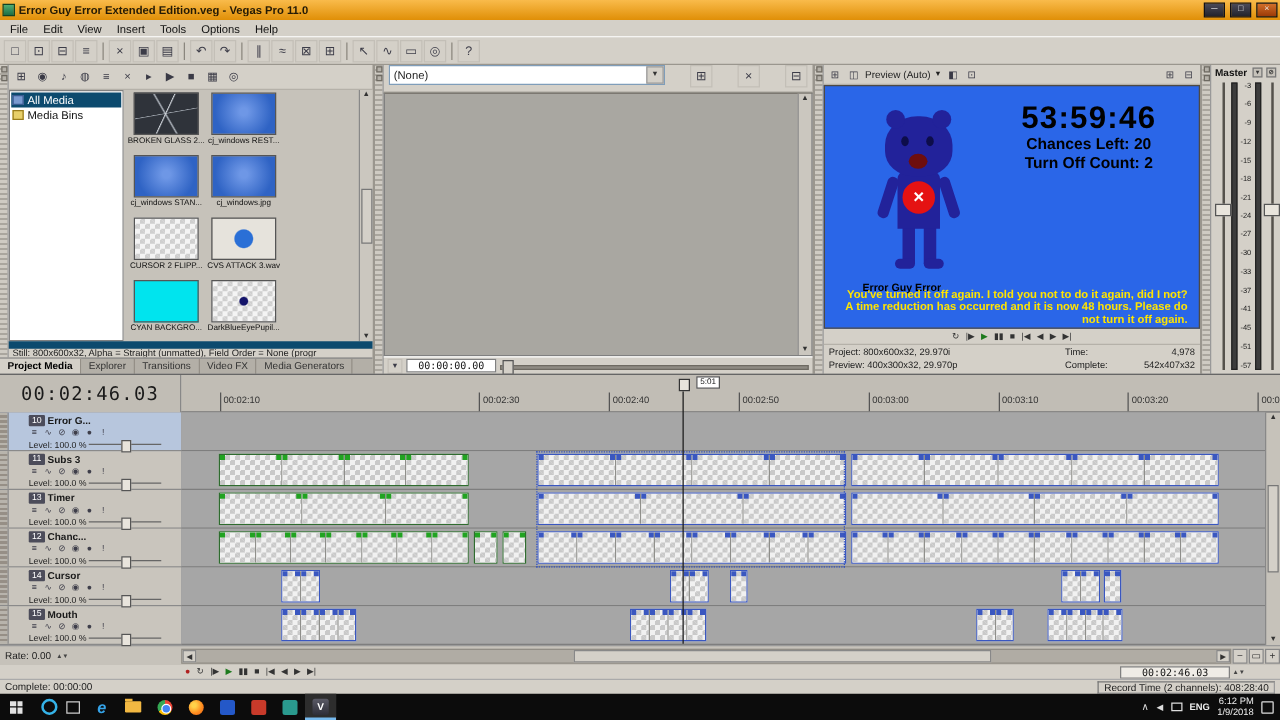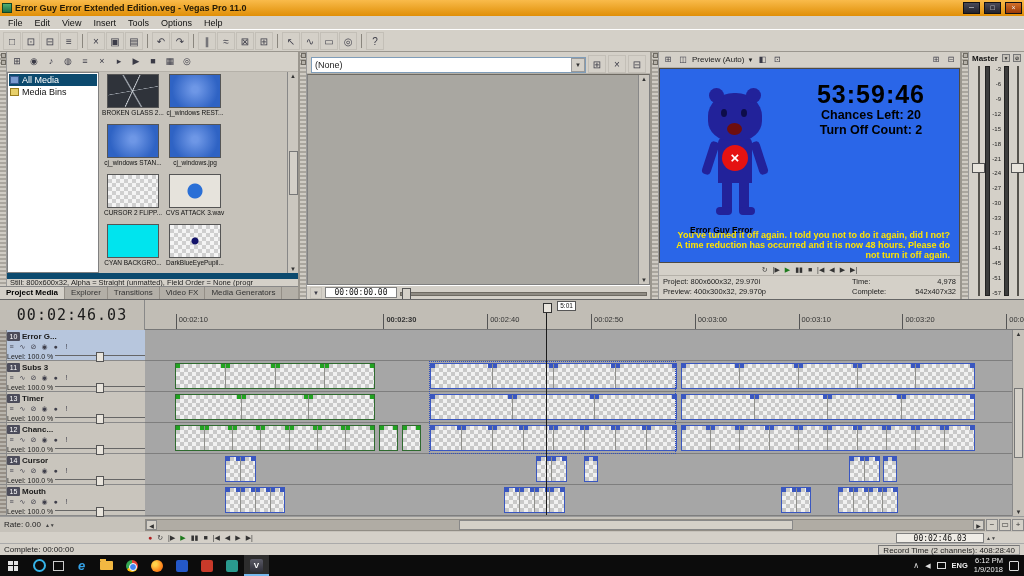--- a/index.html
+++ b/index.html
@@ -52,21 +52,21 @@
 .th-checker-dot{background-image:radial-gradient(circle at 50% 50%,#14146a 0 3px,transparent 4px),linear-gradient(45deg,#cfcfcf 25%,transparent 25%,transparent 75%,#cfcfcf 75%),linear-gradient(45deg,#cfcfcf 25%,transparent 25%,transparent 75%,#cfcfcf 75%);background-color:#f4f4f4;background-size:auto,8px 8px,8px 8px;background-position:0 0,0 0,4px 4px}
 .m-scroll{width:11px;background:#cbc7bf;border-left:1px solid #888;display:flex;flex-direction:column;align-items:center;justify-content:space-between;padding:1px 0;flex:none;font-size:6px;color:#333}
 .s-thumb{width:9px;height:44px;background:#d4d0c8;border:1px solid #777}
 .m-status{height:13px;font-size:7.5px;color:#222;display:flex;align-items:center;padding:0 3px;border-top:6px solid #0c4a6e;white-space:nowrap;overflow:hidden;flex:none}
 .tabs{height:13px;display:flex;background:#b3afa7;border-top:1px solid #888;flex:none}
 .tab{font-size:8px;padding:1px 6px;color:#333;border-right:1px solid #948f87;white-space:nowrap}
 .tab.active{background:#d4d0c8;font-weight:bold;color:#000}
 
 
 .fx-panel{flex:1}
-.fx-toolbar{height:22px;display:flex;align-items:flex-end;gap:2px;padding:0 4px;border-bottom:1px solid #b5b1a9;flex:none}
+.fx-toolbar{height:22px;display:flex;align-items:flex-start;gap:20px;padding:0 4px;border-bottom:1px solid #b5b1a9;flex:none}
 .fx-select{flex:1;max-width:286px;height:16px;background:#fff;border:1px solid #7f9db9;font-size:9px;display:flex;align-items:center;padding:0 0 0 3px;color:#222}
 .fx-select .arrow{margin-left:auto;width:14px;height:14px;background:#d4d0c8;border:1px solid #999;font-size:6px;text-align:center;line-height:13px;color:#333}
 .fx-canvas{flex:1;background:#a9a7a1;border:1px solid #808080;border-top-color:#6e6a62;margin:0;min-height:0;display:flex}
 .fx-fill{flex:1}
 .fx-vscroll{width:11px;background:#cbc7bf;border-left:1px solid #888;display:flex;flex-direction:column;align-items:center;justify-content:space-between;padding:1px 0;font-size:6px;color:#333}
 .fx-bottom{height:14px;display:flex;align-items:center;gap:3px;padding:0 3px;border-top:1px solid #fff;flex:none}
 .fx-time{width:72px;height:11px;background:#fff;border:1px solid #808080;font-family:"DejaVu Sans Mono",monospace;font-size:8px;display:flex;align-items:center;justify-content:center;color:#111}
 .fx-slider{flex:1;height:10px;position:relative}
 .fx-slider::before{content:'';position:absolute;left:0;right:0;top:4px;height:2px;background:#8f8b83;border:1px solid #6e6a62}
 .fx-slider::after{content:'';position:absolute;left:2px;top:0;width:7px;height:10px;background:#d4d0c8;border:1px solid #555}
@@ -120,21 +120,21 @@
 .tl-header{height:30px;display:flex}
 .tl-time{width:145px;background:#c1bdb5;border-right:1px solid #888;display:flex;align-items:center;justify-content:center;font-family:"DejaVu Sans Mono",monospace;font-size:15px;color:#1a1a1a;letter-spacing:1px;flex:none}
 .tl-ruler{flex:1;position:relative;background:#c1bdb5;border-bottom:1px solid #777}
 .marker-tag{position:absolute;top:1px;left:46.9%;height:10px;background:#fff;border:1px solid #555;font-size:6.5px;line-height:8px;padding:0 2px;color:#111}
 .r-label{position:absolute;top:14px;font-size:7.5px;color:#333;border-left:1px solid #555;padding:1px 0 0 2px;height:15px;white-space:nowrap}
 .tl-body{display:flex;height:186px}
 .tl-heads{width:145px;flex:none}
 .thead{height:31px;background:#c9c5bd;border-bottom:1px solid #8a8a8a;display:flex}
 .thead.sel{background:#b7c6dd}
 .t-grip{width:7px;background:repeating-linear-gradient(0deg,#b8b4ac 0 2px,#968f86 2px 4px);border-right:1px solid #888;flex:none}
-.t-main{flex:1;padding:1px 0;min-width:0}
+.t-main{flex:1;padding:1px 16px;min-width:0}
 .t-row{display:flex;align-items:center;gap:2px;height:10px}
 .t-badge{min-width:13px;height:9px;background:#4c4c5a;color:#fff;font-size:7px;line-height:9px;text-align:center;border-radius:1px;padding:0 1px}
 .t-name{font-size:8px;font-weight:bold;color:#1a1a1a;white-space:nowrap;overflow:hidden;flex:1}
 .t-ico{font-size:7px;color:#3e3e4a;width:9px;text-align:center;line-height:9px}
 .t-level{font-size:7px;color:#222;white-space:nowrap}
 .t-slider{flex:1;height:8px;position:relative;min-width:18px}
 .t-slider::before{content:'';position:absolute;left:0;right:0;top:3px;height:1px;background:#666}
 .t-slider::after{content:'';position:absolute;left:45%;top:0;width:6px;height:8px;background:#e8e4dc;border:1px solid #555}
 .tl-lanes{flex:1;position:relative;background:#a0a0a0;min-width:0}
 .lane{height:31px;border-bottom:1px solid #7e7e7e;position:relative;background:#a6a6a6}
@@ -472,21 +472,21 @@
     </div>
   </div>
 
   <div class="tl">
     <div class="tl-header">
       <div class="tl-time">00:02:46.03</div>
       <div class="tl-ruler" id="tl-ruler">
         <span class="marker-tag">5:01</span>
       <span class="r-label" style="left: 3.5%;">00:02:10</span>
           <span class="r-label" style="left: 15.31%; margin-top: 36px;">00:02:20</span>
-          <span class="r-label" style="left: 27.12%; font-weight: bold;">00:02:30</span>
+          <span class="r-label" style="left: 27.12%;">00:02:30</span>
           <span class="r-label" style="left: 38.93%;">00:02:40</span>
           <span class="r-label" style="left: 50.74%;">00:02:50</span>
           <span class="r-label" style="left: 62.55%;">00:03:00</span>
           <span class="r-label" style="left: 74.36%;">00:03:10</span>
           <span class="r-label" style="left: 86.17%;">00:03:20</span>
           <span class="r-label" style="left: 97.98%;">00:03:30</span>
         </div>
     </div>
     <div class="tl-body">
       <div class="tl-heads" id="tl-heads">

